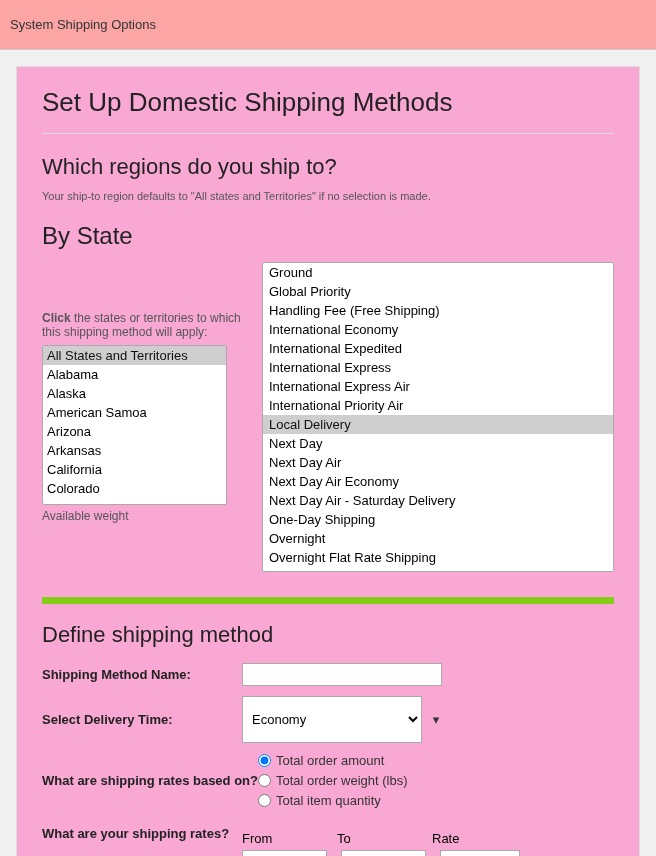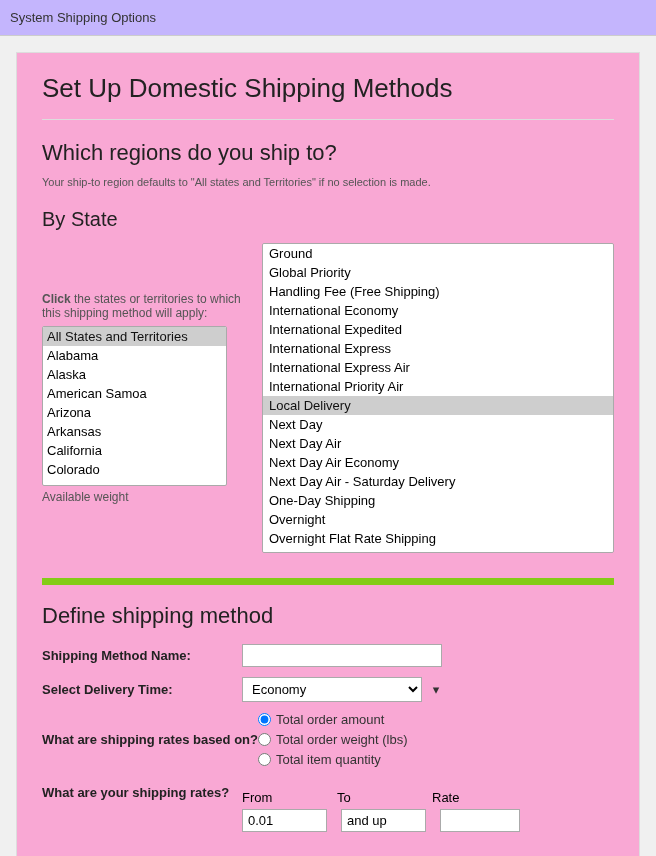--- a/index.html
+++ b/index.html
@@ -4,23 +4,23 @@
   <style>
     * { box-sizing: border-box; margin: 0; padding: 0; }
     body {
       font-family: Arial, sans-serif;
       font-size: 13px;
       background: #f0f0f0;
       width: 656px;
       min-height: 856px;
     }
     .top-bar {
-      background: #c4b5fd;
+      background: #fca5a5;
       border-bottom: 1px solid #ccc;
-      padding: 10px 10px;
+      padding: 17px 10px;
       font-size: 13px;
       color: #333;
     }
     .main-content {
       background: #f9a8d4;
       margin: 16px;
       padding: 20px 25px;
       border: 1px solid #ddd;
     }
     h1.page-title {
@@ -36,21 +36,21 @@
       font-weight: normal;
       color: #222;
       margin-bottom: 10px;
     }
     .region-desc {
       font-size: 11px;
       color: #555;
       margin-bottom: 20px;
     }
     h3.sub-title {
-      font-size: 20px;
+      font-size: 24px;
       font-weight: normal;
       color: #222;
       margin-bottom: 12px;
     }
     .by-state-section {
       display: flex;
       gap: 20px;
       margin-bottom: 25px;
       align-items: center;
     }
@@ -113,21 +113,21 @@
     }
     .form-label {
       font-weight: bold;
       min-width: 200px;
       color: #222;
     }
     .form-value {
       flex: 1;
     }
     .delivery-select {
-      padding: 3px 5px;
+      padding: 14px 5px;
       font-size: 13px;
       border: 1px solid #aaa;
       background: white;
       width: 180px;
     }
     .radio-group {
       display: flex;
       flex-direction: column;
       gap: 5px;
     }

